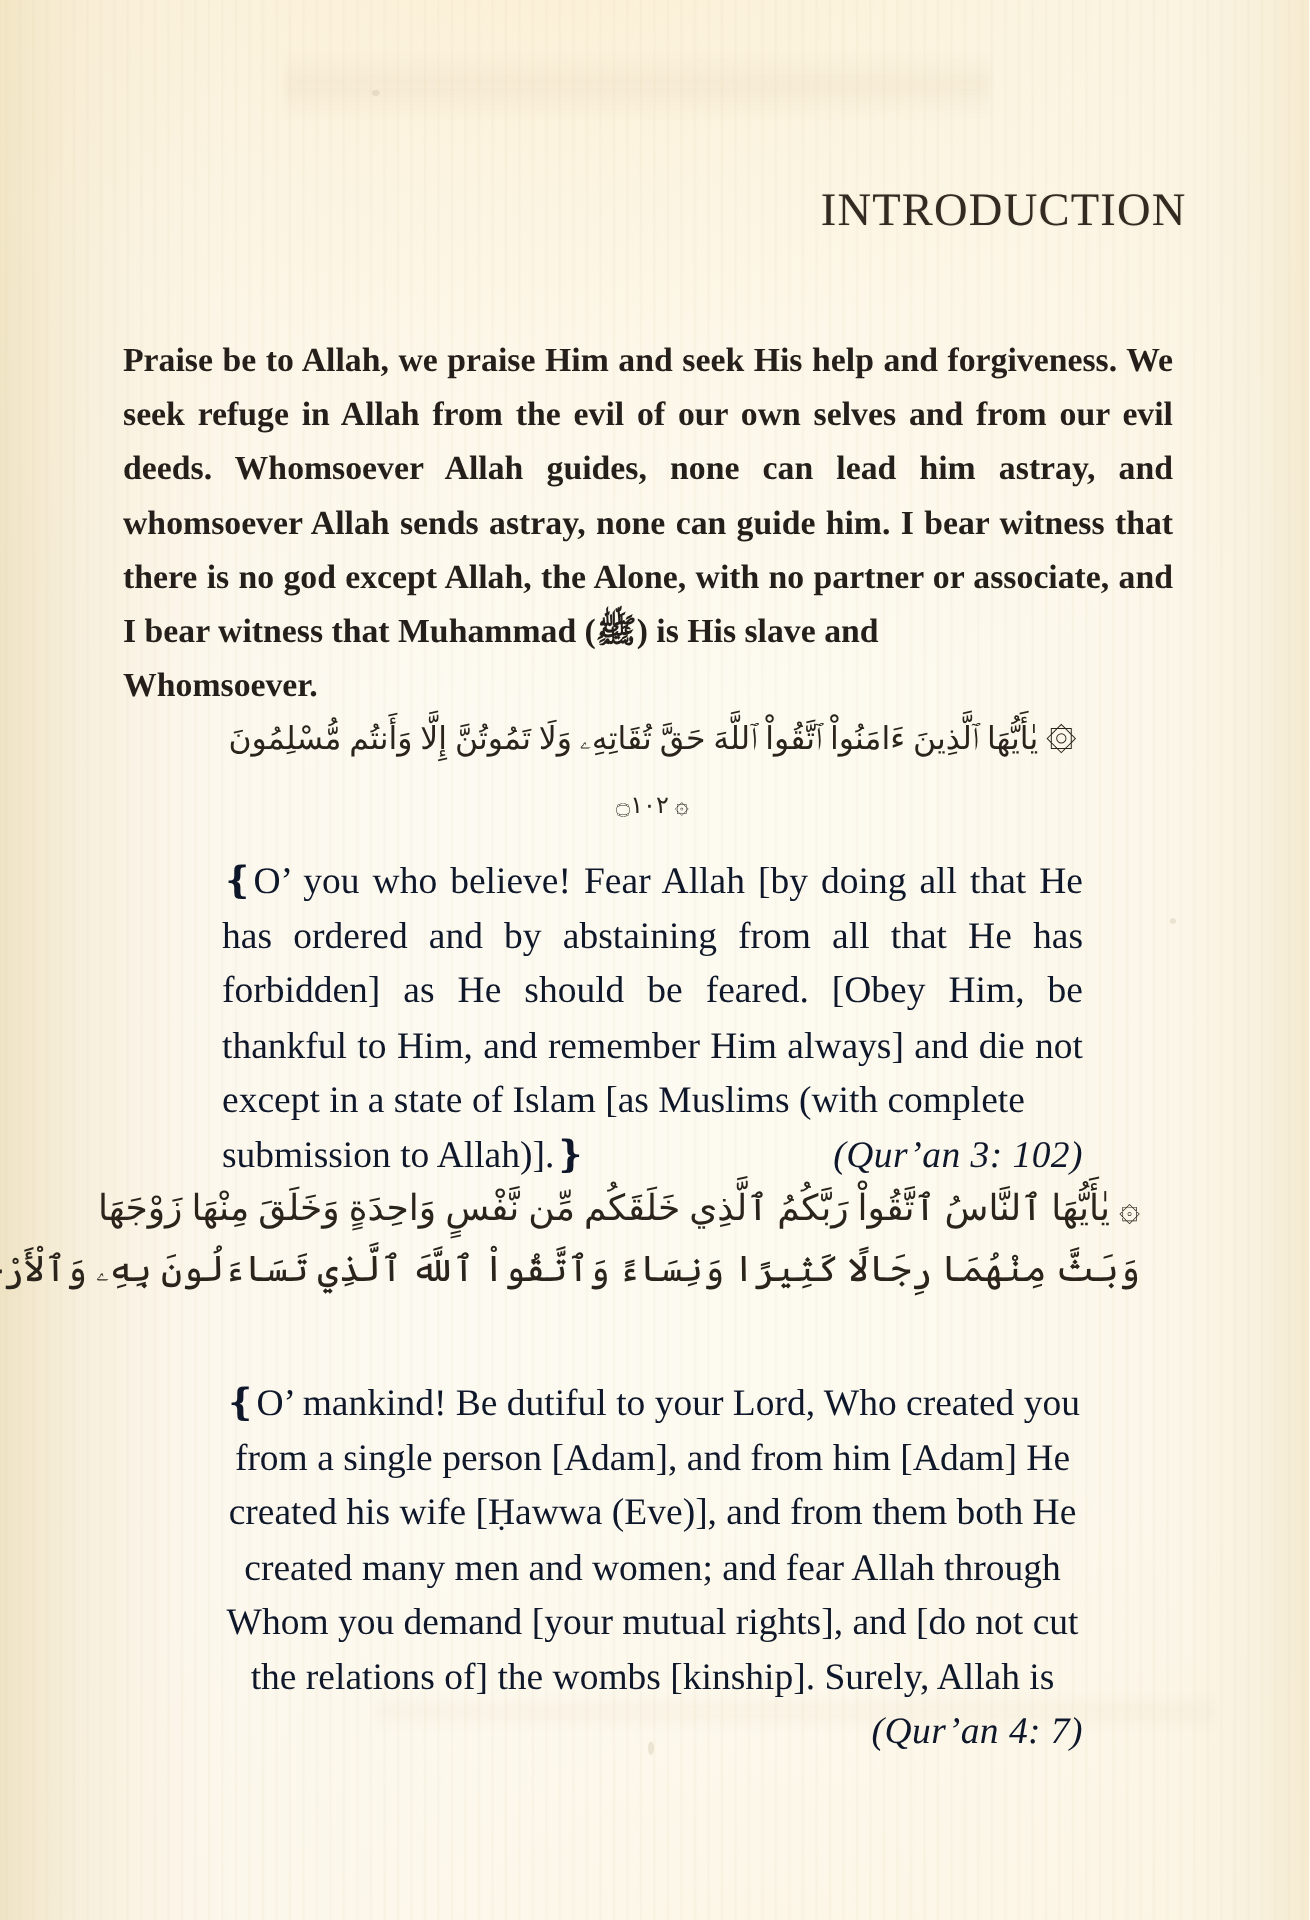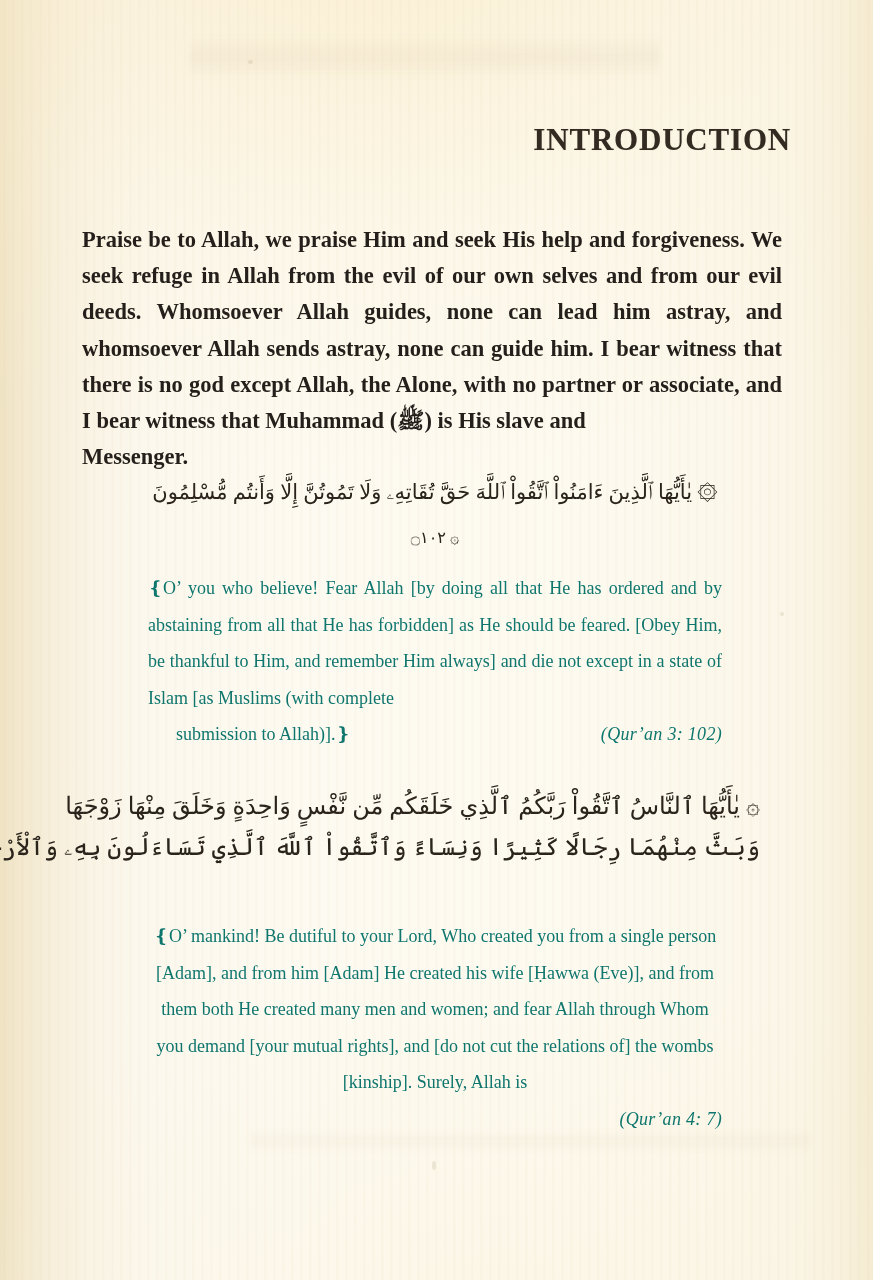--- a/index.html
+++ b/index.html
@@ -94,21 +94,21 @@
   }
 
   .page-title {
     position: absolute;
     left: 0;
     right: 82px;
     top: 122px;
     text-align: right;
     font-size: 31px;
     letter-spacing: 0.8px;
-    font-weight: 700;
+    font-weight: 400;
     color: #332b22;
     font-family: "Liberation Serif", "DejaVu Serif", serif;
     text-shadow: 0 0 1px rgba(60,48,34,0.18);
   }
 
   .intro-para {
     position: absolute;
     left: 82px;
     top: 222px;
     width: 700px;
@@ -144,39 +144,38 @@
     top: 786px;
     font-size: 24px;
     line-height: 41px;
   }
 
   
   .translation {
     position: absolute;
     left: 148px;
     width: 574px;
-    font-size: 18px;
+    font-size: 25px;
     line-height: 36.5px;
-    color: #0f766e;
+    color: #0f172a;
   }
   #translation-1 {
     top: 570px;
     text-align: justify;
     text-justify: inter-word;
   }
   #translation-2 {
     top: 918px;
     text-align: center;
   }
 
   .cite-line {
     display: block;
     position: relative;
     white-space: nowrap;
-    margin-left: 28px;
   }
   .cite-line .cite-text { }
   .cite {
     font-style: italic;
     position: absolute;
     right: 0;
     top: 0;
     letter-spacing: 0.3px;
   }
 </style>
@@ -198,21 +197,21 @@
 
     <div class="page-title">INTRODUCTION</div>
 
     <div class="intro-para">
       <span>Praise be to Allah, we praise Him and seek His help and forgiveness.</span>
       <span>We seek refuge in Allah from the evil of our own selves and from our</span>
       <span>evil deeds. Whomsoever Allah guides, none can lead him astray, and</span>
       <span>whomsoever Allah sends astray, none can guide him. I bear witness</span>
       <span>that there is no god except Allah, the Alone, with no partner or</span>
       <span>associate, and I bear witness that Muhammad (ﷺ) is His slave and</span>
-      <div class="lastline">Messenger.</div>
+      <div class="lastline">Whomsoever.</div>
     </div>
 
     <div class="ayah" id="ayah-1">
       <span class="ayah-line l1">۞ يٰأَيُّهَا ٱلَّذِينَ ءَامَنُواْ ٱتَّقُواْ ٱللَّهَ حَقَّ تُقَاتِهِۦ وَلَا تَمُوتُنَّ إِلَّا وَأَنتُم مُّسْلِمُونَ</span>
       <span class="ayah-line l2">۞ ۝١٠٢</span>
     </div>
 
     <div class="translation" id="translation-1">
       <span>❴O’ you who believe! Fear Allah [by doing all that He</span>
       <span>has ordered and by abstaining from all that He has</span>

